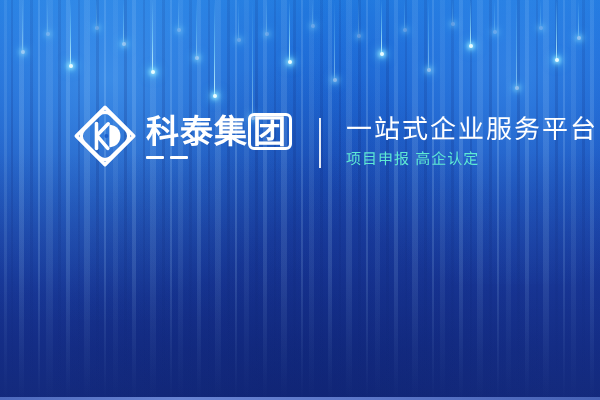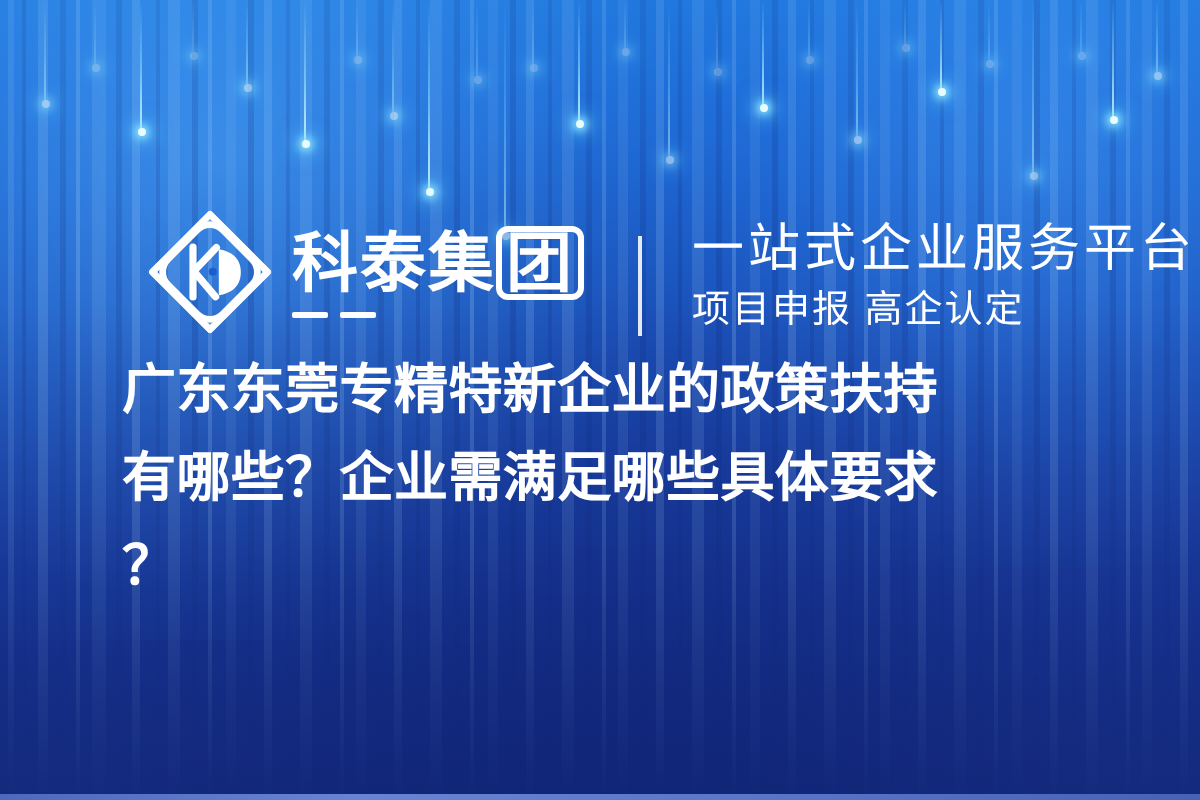--- a/index.html
+++ b/index.html
@@ -226,23 +226,23 @@
     font-family: Liberation Sans, sans-serif;
   }
   .tagline-main {
     font-size: 26px;
     line-height: 1.12;
     color: #ffffff;
     letter-spacing: 2px;
     white-space: nowrap;
   }
   .tagline-sub {
-    font-size: 19px;
+    font-size: 15px;
     line-height: 1.2;
-    color: #ffffff;
+    color: #5eead4;
     letter-spacing: 1px;
     margin-top: 6px;
     white-space: nowrap;
   }
 
   
   .headline {
     position: absolute;
     left: 61px;
     right: 45px;
@@ -410,16 +410,15 @@
     </div>
 
     <div class="divider"></div>
 
     <div class="tagline">
       <div class="tagline-main">一站式企业服务平台</div>
       <div class="tagline-sub">项目申报 高企认定</div>
     </div>
   </div>
 
-  <h1 class="headline"><span>广东东莞专精特新企业的政策扶持</span><br><span>有哪些？企业需满足哪些具体要求</span><br><span>？</span></h1>
 
   <div class="bottom-edge"></div>
 </div>
 
 </body></html>

